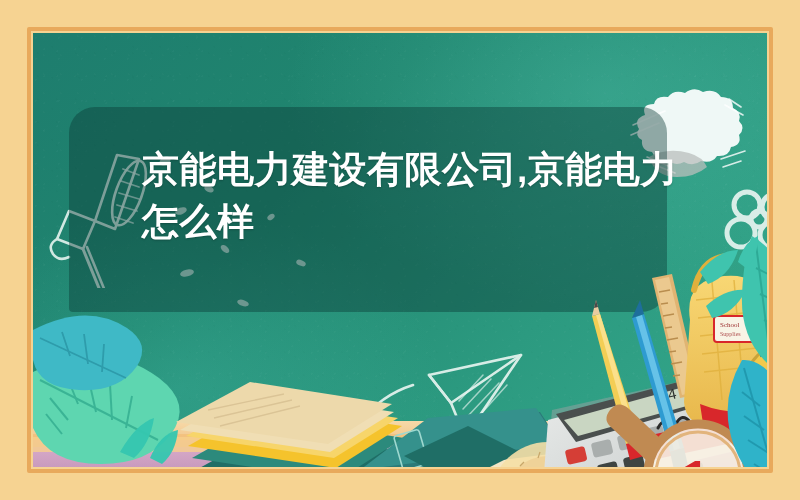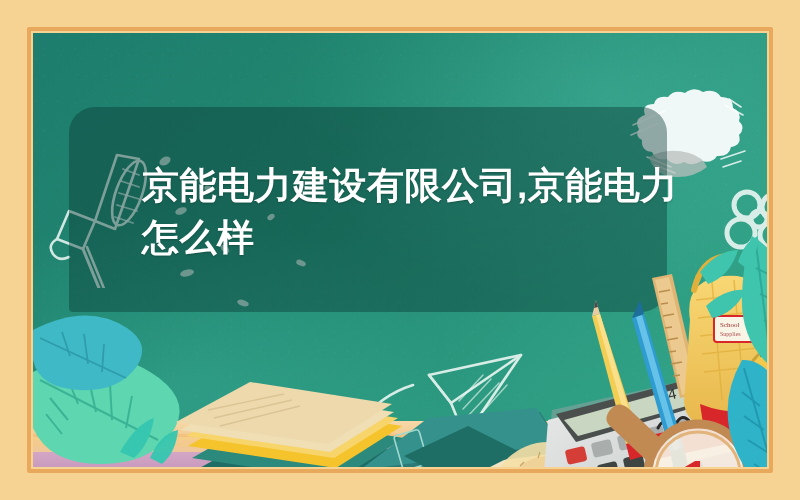--- a/index.html
+++ b/index.html
@@ -45,21 +45,21 @@
   
   .title-plate {
     position:absolute; left:69px; top:107px; width:598px; height:205px;
     background:rgba(9,58,52,.42);
     border-radius:26px 26px 26px 4px;
     z-index:6;
   }
 
   
   .headline {
-    position:absolute; left:142px; top:160px; width:560px;
+    position:absolute; left:142px; top:144px; width:560px;
     z-index:9;
     color:#FFFFFF;
     font-size:37px; line-height:52px;
     font-weight:700; letter-spacing:.5px;
     text-shadow:0 1px 2px rgba(0,0,0,.22);
     white-space:pre-wrap; word-break:break-all;
   }
 
   
   .doodle { position:absolute; z-index:4; }

